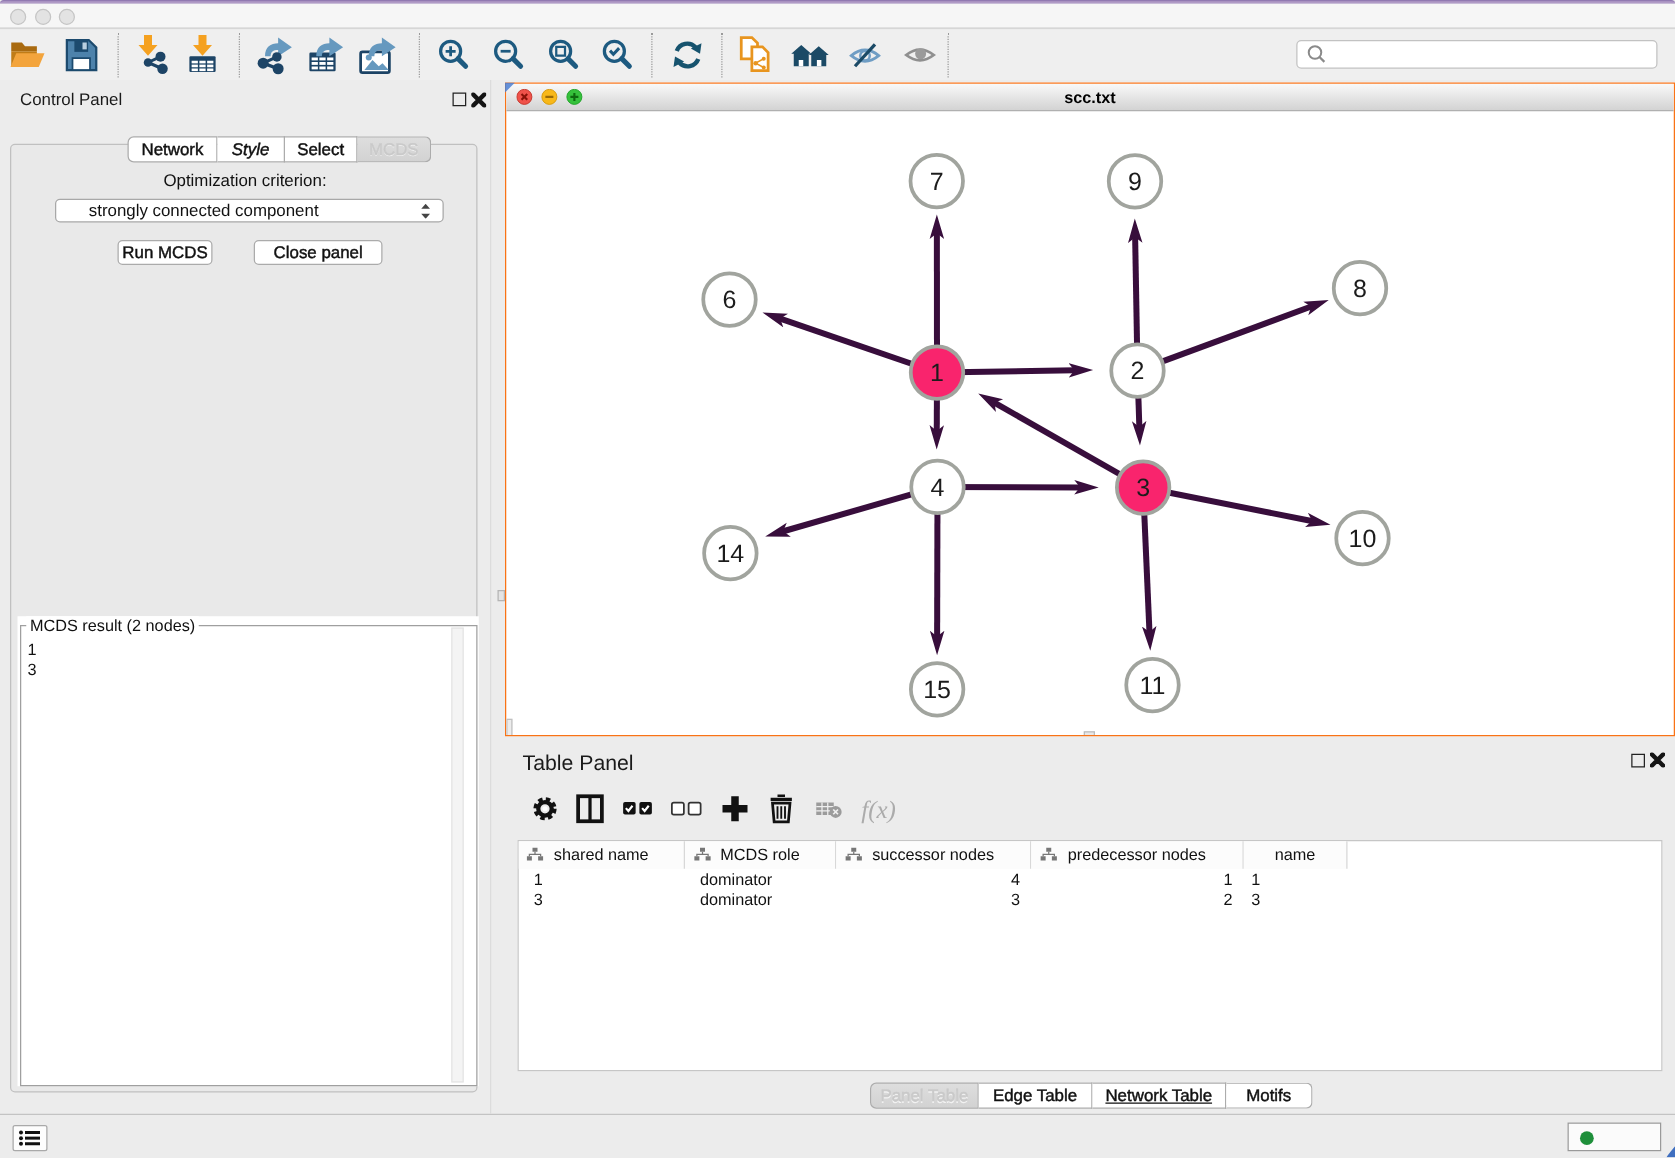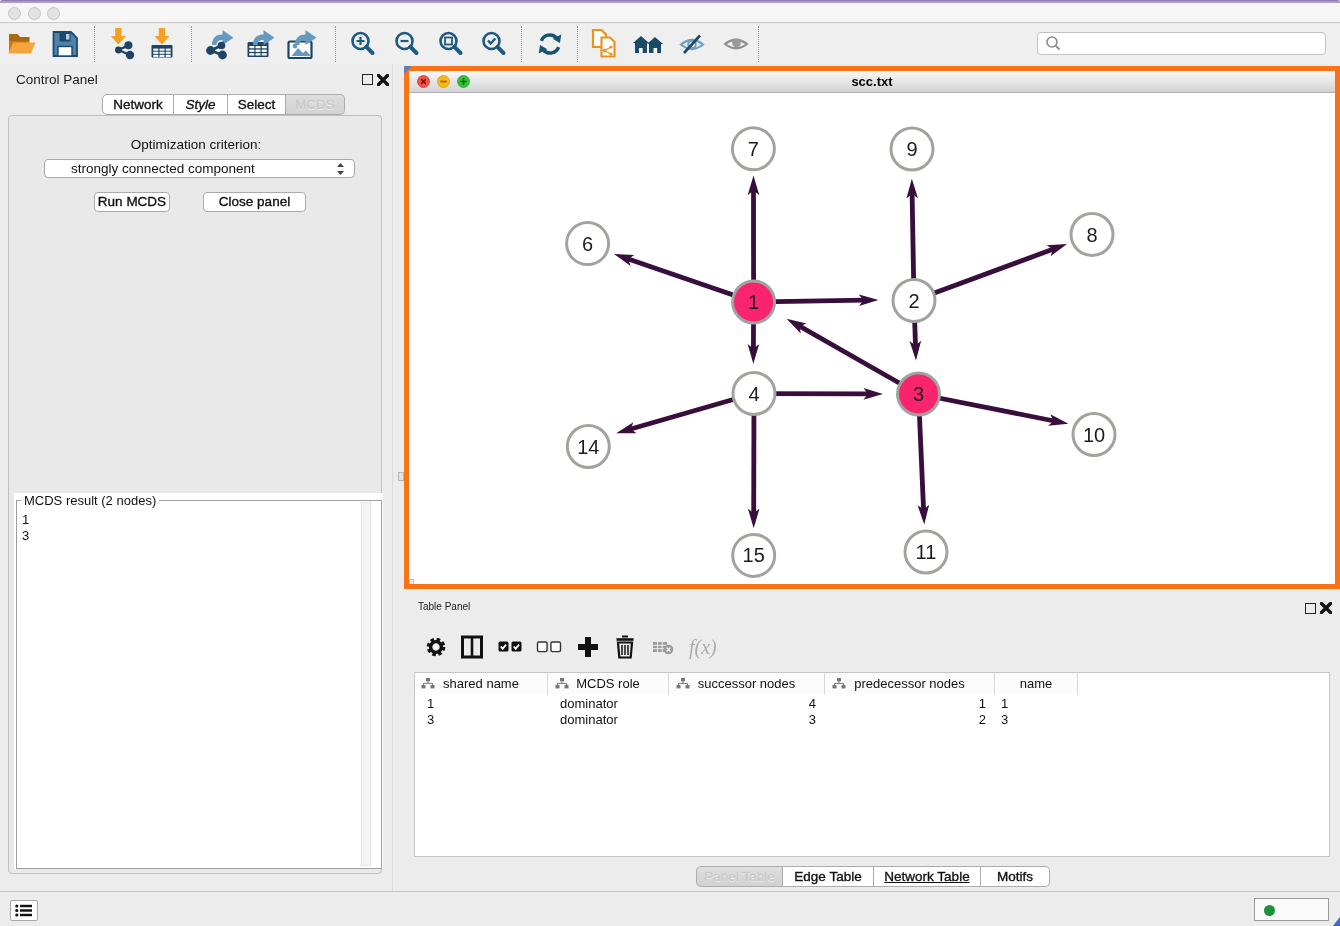--- a/index.html
+++ b/index.html
@@ -24,26 +24,26 @@
   .tab.last{border-radius:0 5px 5px 0;}
   .tab.sel{background:linear-gradient(#dedede,#d2d2d2);color:#c9c9c9;text-shadow:0 1px 0 #f2f2f2;}
   #tabpane{position:absolute;left:8px;top:51px;width:374px;height:759px;border:1px solid #c0c0c0;border-radius:4px;background:#e9e9e9;box-sizing:border-box;}
   #optlabel{position:absolute;left:0;top:22px;width:100%;text-align:center;font-size:13.5px;color:#111;}
   #combo{position:absolute;left:36px;top:49px;width:311px;height:19px;background:#fff;border:1px solid #a8a8a8;border-radius:4px;box-sizing:border-box;font-size:13.5px;color:#111;line-height:17px;padding-left:26px;}
   .btn{position:absolute;top:81px;height:20px;background:#fff;border:1px solid #ababab;border-radius:4px;box-sizing:border-box;font-size:13.5px;color:#111;text-align:center;line-height:18px;-webkit-text-stroke:0.35px #111;}
   #fieldset{position:absolute;left:16px;top:436px;width:366px;height:369px;border:1px solid #9f9f9f;box-sizing:border-box;background:transparent;}
   #fieldlegend{position:absolute;left:21px;top:429px;background:#fff;font-size:13px;color:#111;padding:0 3px;z-index:2;}
   #ftext{position:absolute;left:7px;top:5px;font-size:13px;color:#111;line-height:16px;}
   
-  #netwin{left:404px;top:66px;width:936px;height:523px;overflow:hidden;border:5px solid #f97316;box-sizing:border-box;background:#fff;}
+  #netwin{left:404px;top:66px;width:936px;height:523px;overflow:hidden;border:1px solid #f97316;box-sizing:border-box;background:#fff;}
   #nw-titlebar{position:absolute;left:0;top:0;width:100%;height:21px;background:linear-gradient(#f9f9f9,#d3d3d3);border-bottom:1px solid #b0b0b0;}
   #nw-title{position:absolute;top:3px;width:100%;text-align:center;font-size:13px;font-weight:bold;color:#000;}
   
   #tablepanel{left:396px;top:592px;width:944px;height:299px;background:#ececec;}
-  #tp-title{position:absolute;left:22px;top:9px;font-size:10px;color:#1a1a1a;}
+  #tp-title{position:absolute;left:22px;top:9px;font-size:17px;color:#1a1a1a;}
   #ttable{position:absolute;left:18px;top:80px;width:916px;height:185px;background:#fff;border:1px solid #c6c6c6;box-sizing:border-box;}
   .thead{position:absolute;top:0;height:22px;border-right:1px solid #d8d8d8;box-sizing:border-box;font-size:13px;color:#111;text-align:center;line-height:21px;background:#fcfcfc;}
   .treeicon{position:absolute;top:5px;}
   .cell{position:absolute;font-size:13px;color:#111;height:16px;line-height:16px;}
   .btabrow{position:absolute;top:274px;display:flex;left:300px;}
   
   #statusbar{left:0;top:891px;width:1340px;height:35px;background:#ececec;border-top:1px solid #c3c3c3;box-sizing:border-box;}
   #listbtn{position:absolute;left:10px;top:8px;width:28px;height:21px;background:#fdfdfd;border:1px solid #a9a9a9;box-sizing:border-box;border-radius:2px;}
   #membtn{position:absolute;left:1254px;top:6px;width:75px;height:23px;background:#fbfbfb;border:1px solid #999;box-sizing:border-box;font-size:13px;color:#111;}
 </style>
@@ -204,21 +204,21 @@
       <line x1="12.6" y1="11.6" x2="16.5" y2="15.5" stroke="#8a8a8a" stroke-width="1.8"></line>
     </svg>
   </div>
 </div>
 <div id="leftpanel" class="abs">
   <div id="lp-title">Control Panel</div>
   <div class="dockbox" style="left:362px;top:10px;"></div>
   <svg class="abs" style="left:377px;top:10px;" width="12" height="12">
       <path d="M1.5,1.5 L10.5,10.5 M10.5,1.5 L1.5,10.5" stroke="#141414" stroke-width="3.4" stroke-linecap="round"></path>
     </svg>
-  <div class="tabrow" style="left:79px;top:30px;padding-left:23px;">
+  <div class="tabrow" style="left:79px;top:45px;padding-left:23px;">
     <div class="tab first" style="width:72px;">Network</div>
     <div class="tab" style="width:54px;font-style:italic;">Style</div>
     <div class="tab" style="width:58px;">Select</div>
     <div class="tab last sel" style="width:59px;">MCDS</div>
   </div>
   <div id="tabpane"></div>
   <div id="optlabel" style="top:73px;">Optimization criterion:</div>
   <div id="combo" style="left:44px;top:95px;">strongly connected component
     <svg width="9" height="12" style="position:absolute;right:9px;top:3px;">
       <path d="M4.5,0 l3.5,4 h-7 z" fill="#444"></path>

